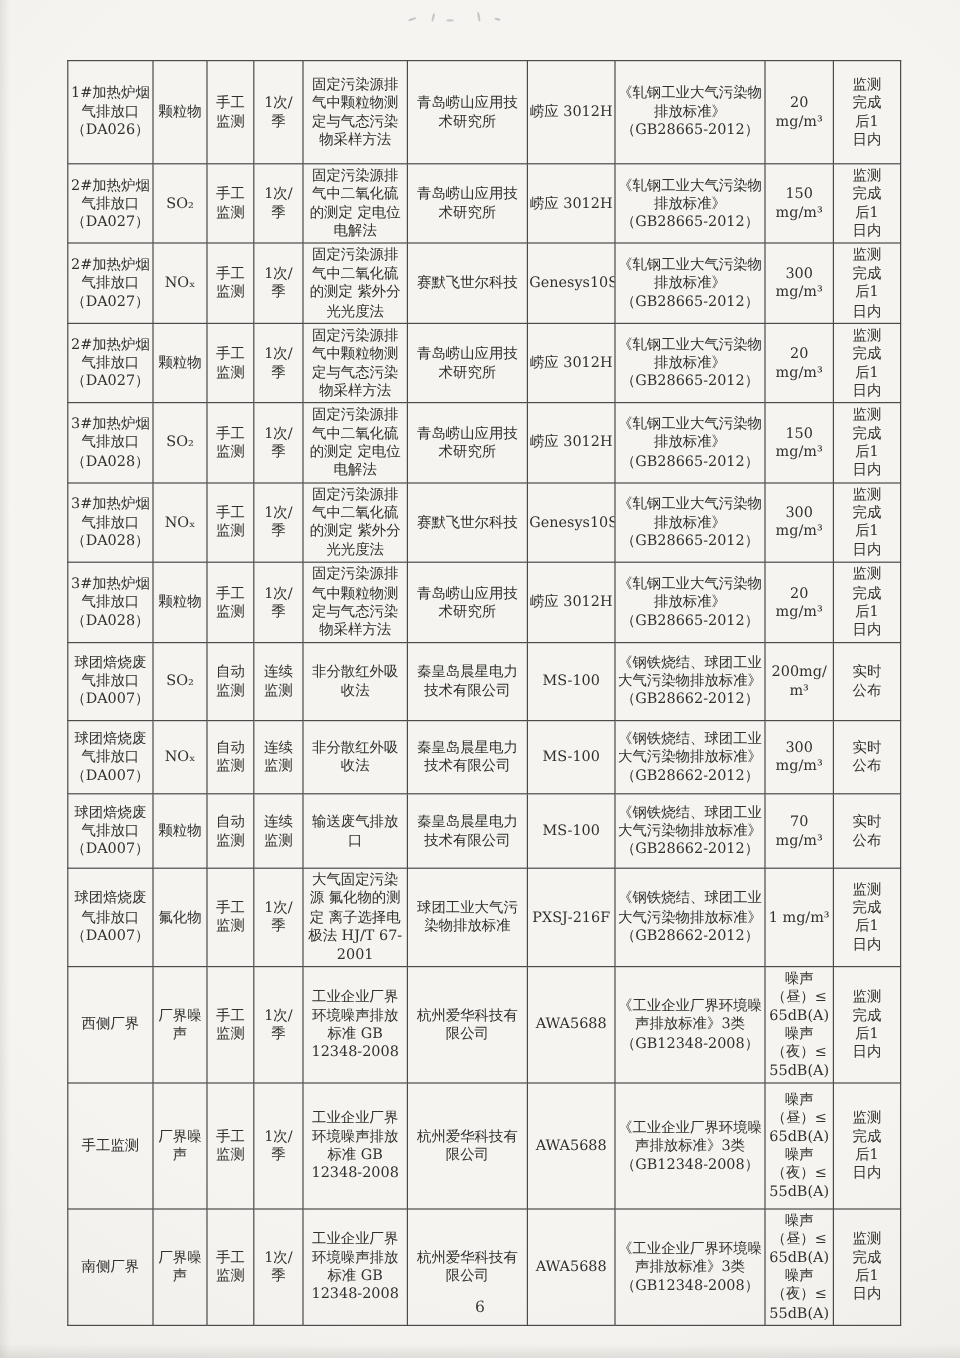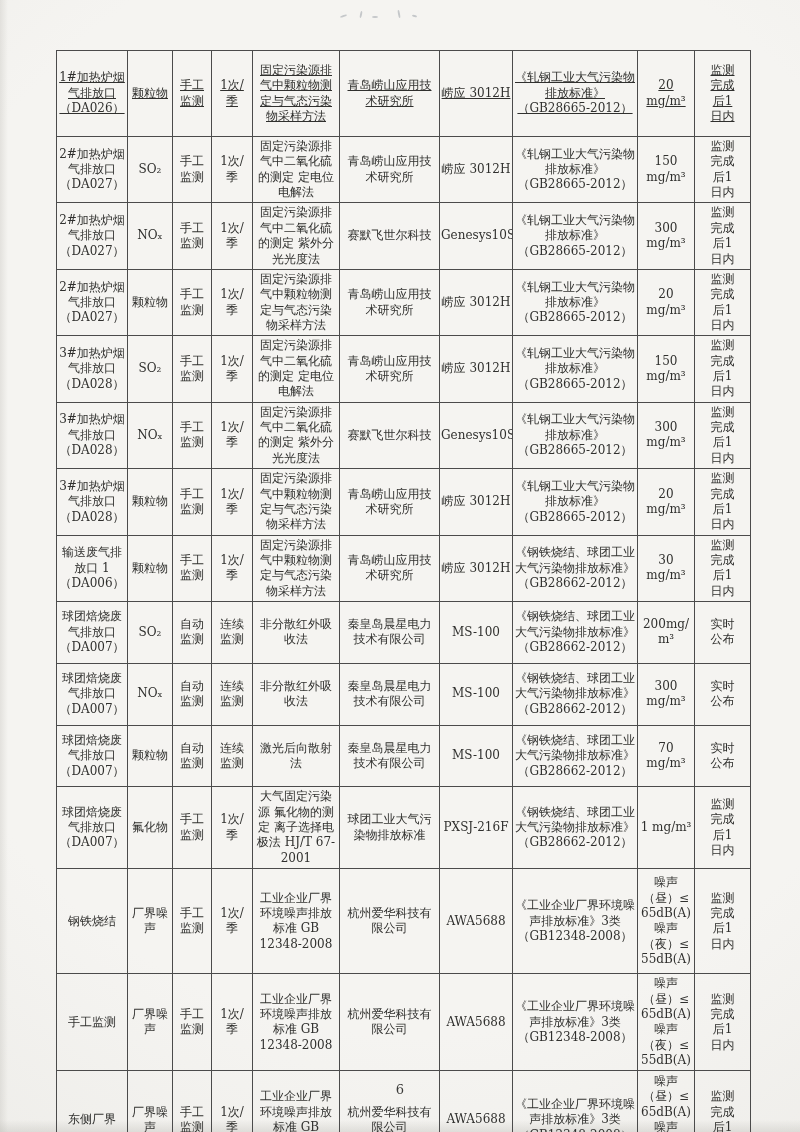--- a/index.html
+++ b/index.html
@@ -44,21 +44,21 @@
   td.col-mode{padding:2px 7px;}
   td.col-frequency{padding:15px 5px;}
   td.col-method{padding:2px 2px;}
   td.col-organization{padding:2px 4px;}
   td.col-instrument{padding:2px 1px;}
   td.col-standard{padding:2px 2px;}
   td.col-limit{padding:2px 1px;white-space:pre-line;overflow-wrap:anywhere;}
   td.col-publication{padding:2px 13px;}
 
   
-  .monitoring tr:nth-child(1){height:86px;text-decoration:underline;}
+  .monitoring tr:nth-child(1){height:86px;}
   .monitoring tr:nth-child(2){height:60px;}
   .monitoring tr:nth-child(3){height:60px;}
   .monitoring tr:nth-child(4){height:65px;}
   .monitoring tr:nth-child(5){height:65px;}
   .monitoring tr:nth-child(6){height:65px;}
   .monitoring tr:nth-child(7){height:60px;}
   .monitoring tr:nth-child(8){height:65px;}
   .monitoring tr:nth-child(9){height:47px;}
   .monitoring tr:nth-child(10){height:46px;}
   .monitoring tr:nth-child(11){height:50px;}
@@ -177,32 +177,20 @@
     <td class="col-mode">手工监测</td>
     <td class="col-frequency">1次/季</td>
     <td class="col-method">固定污染源排气中颗粒物测定与气态污染物采样方法</td>
     <td class="col-organization">青岛崂山应用技术研究所</td>
     <td class="col-instrument">崂应 3012H</td>
     <td class="col-standard">《轧钢工业大气污染物排放标准》（GB28665-2012）</td>
     <td class="col-limit">20 mg/m³</td>
     <td class="col-publication">监测完成后1日内</td>
   </tr>
         <tr>
-    <td class="col-outlet">输送废气排放口 1（DA006）</td>
-    <td class="col-pollutant">颗粒物</td>
-    <td class="col-mode">手工监测</td>
-    <td class="col-frequency">1次/季</td>
-    <td class="col-method">固定污染源排气中颗粒物测定与气态污染物采样方法</td>
-    <td class="col-organization">青岛崂山应用技术研究所</td>
-    <td class="col-instrument">崂应 3012H</td>
-    <td class="col-standard">《钢铁烧结、球团工业大气污染物排放标准》（GB28662-2012）</td>
-    <td class="col-limit">30 mg/m³</td>
-    <td class="col-publication">监测完成后1日内</td>
-  </tr>
-        <tr>
     <td class="col-outlet">球团焙烧废气排放口（DA007）</td>
     <td class="col-pollutant">SO₂</td>
     <td class="col-mode">自动监测</td>
     <td class="col-frequency">连续监测</td>
     <td class="col-method">非分散红外吸收法</td>
     <td class="col-organization">秦皇岛晨星电力技术有限公司</td>
     <td class="col-instrument">MS-100</td>
     <td class="col-standard">《钢铁烧结、球团工业大气污染物排放标准》（GB28662-2012）</td>
     <td class="col-limit">200mg/m³</td>
     <td class="col-publication">实时公布</td>
@@ -217,41 +205,41 @@
     <td class="col-instrument">MS-100</td>
     <td class="col-standard">《钢铁烧结、球团工业大气污染物排放标准》（GB28662-2012）</td>
     <td class="col-limit">300 mg/m³</td>
     <td class="col-publication">实时公布</td>
   </tr>
         <tr>
     <td class="col-outlet">球团焙烧废气排放口（DA007）</td>
     <td class="col-pollutant">颗粒物</td>
     <td class="col-mode">自动监测</td>
     <td class="col-frequency">连续监测</td>
-    <td class="col-method">激光后向散射法</td>
+    <td class="col-method">输送废气排放口</td>
     <td class="col-organization">秦皇岛晨星电力技术有限公司</td>
     <td class="col-instrument">MS-100</td>
     <td class="col-standard">《钢铁烧结、球团工业大气污染物排放标准》（GB28662-2012）</td>
     <td class="col-limit">70 mg/m³</td>
     <td class="col-publication">实时公布</td>
   </tr>
         <tr>
     <td class="col-outlet">球团焙烧废气排放口（DA007）</td>
     <td class="col-pollutant">氟化物</td>
     <td class="col-mode">手工监测</td>
     <td class="col-frequency">1次/季</td>
     <td class="col-method">大气固定污染源 氟化物的测定 离子选择电极法 HJ/T 67-2001</td>
     <td class="col-organization">球团工业大气污染物排放标准</td>
     <td class="col-instrument">PXSJ-216F</td>
     <td class="col-standard">《钢铁烧结、球团工业大气污染物排放标准》（GB28662-2012）</td>
     <td class="col-limit">1 mg/m³</td>
     <td class="col-publication">监测完成后1日内</td>
   </tr>
         <tr>
-    <td class="col-outlet">钢铁烧结</td>
+    <td class="col-outlet">西侧厂界</td>
     <td class="col-pollutant">厂界噪声</td>
     <td class="col-mode">手工监测</td>
     <td class="col-frequency">1次/季</td>
     <td class="col-method">工业企业厂界环境噪声排放标准 GB 12348-2008</td>
     <td class="col-organization">杭州爱华科技有限公司</td>
     <td class="col-instrument">AWA5688</td>
     <td class="col-standard">《工业企业厂界环境噪声排放标准》3类（GB12348-2008）</td>
     <td class="col-limit">噪声
 （昼）≤
 65dB(A)
@@ -271,21 +259,21 @@
     <td class="col-standard">《工业企业厂界环境噪声排放标准》3类（GB12348-2008）</td>
     <td class="col-limit">噪声
 （昼）≤
 65dB(A)
 噪声
 （夜）≤
 55dB(A)</td>
     <td class="col-publication">监测完成后1日内</td>
   </tr>
         <tr>
-    <td class="col-outlet">东侧厂界</td>
+    <td class="col-outlet">南侧厂界</td>
     <td class="col-pollutant">厂界噪声</td>
     <td class="col-mode">手工监测</td>
     <td class="col-frequency">1次/季</td>
     <td class="col-method">工业企业厂界环境噪声排放标准 GB 12348-2008</td>
     <td class="col-organization">杭州爱华科技有限公司</td>
     <td class="col-instrument">AWA5688</td>
     <td class="col-standard">《工业企业厂界环境噪声排放标准》3类（GB12348-2008）</td>
     <td class="col-limit">噪声
 （昼）≤
 65dB(A)

